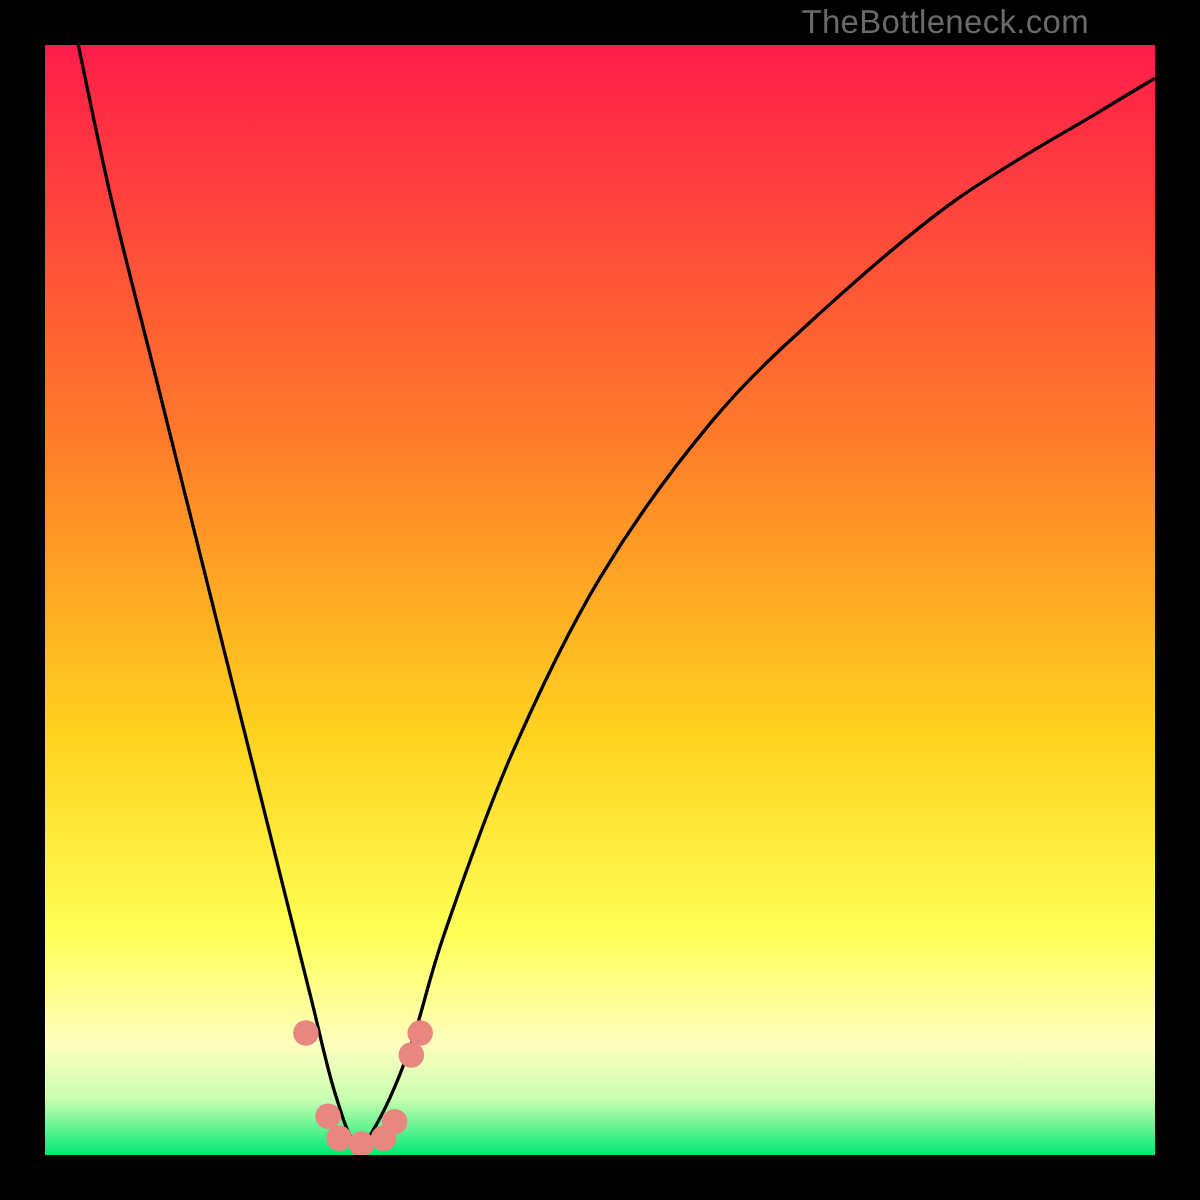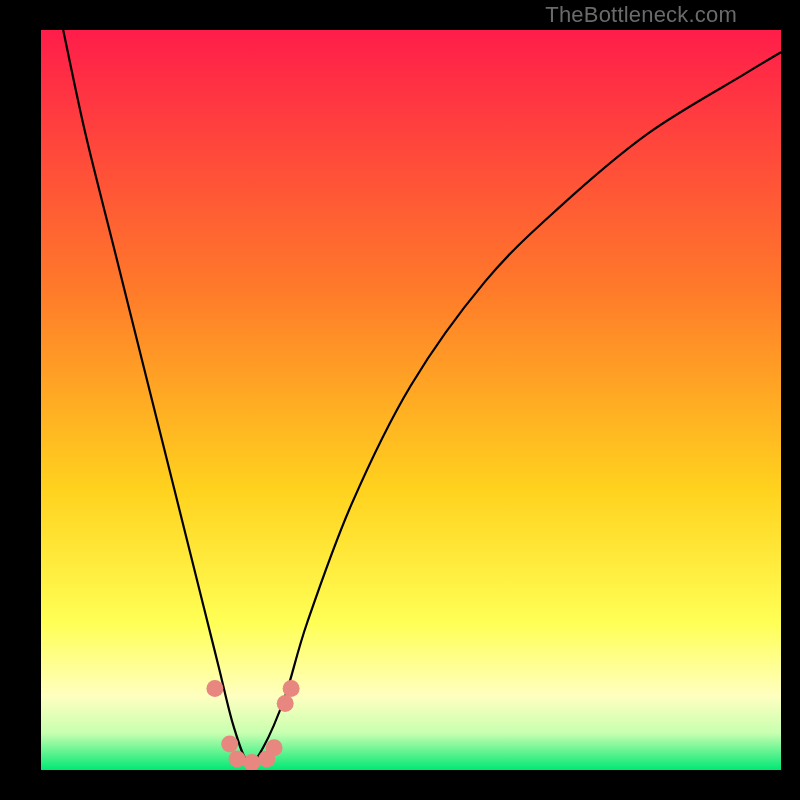--- a/index.html
+++ b/index.html
@@ -9,21 +9,20 @@
     height: 800px;
     overflow: hidden;
     background: #000;
     font-family: Arial, Helvetica, sans-serif;
   }
   .frame {
     position: absolute;
     left: 0; top: 0;
     width: 736px; height: 800px;
     background: #000;
-    margin-left: 11px;
   }
   .watermark {
     position: absolute;
     top: 2px;
     right: 10px;
     color: #6a6a6a;
     font-size: 22px;
     font-weight: 500;
     letter-spacing: 0.2px;
     z-index: 10;

